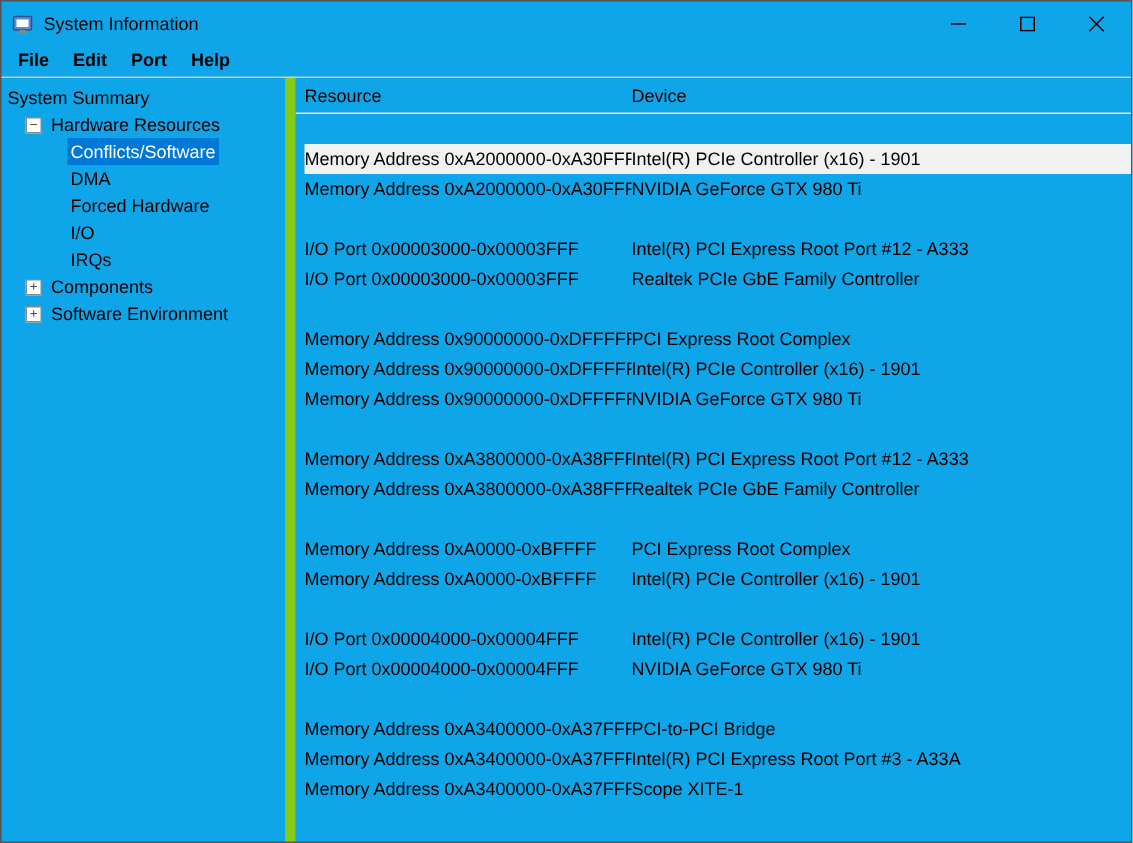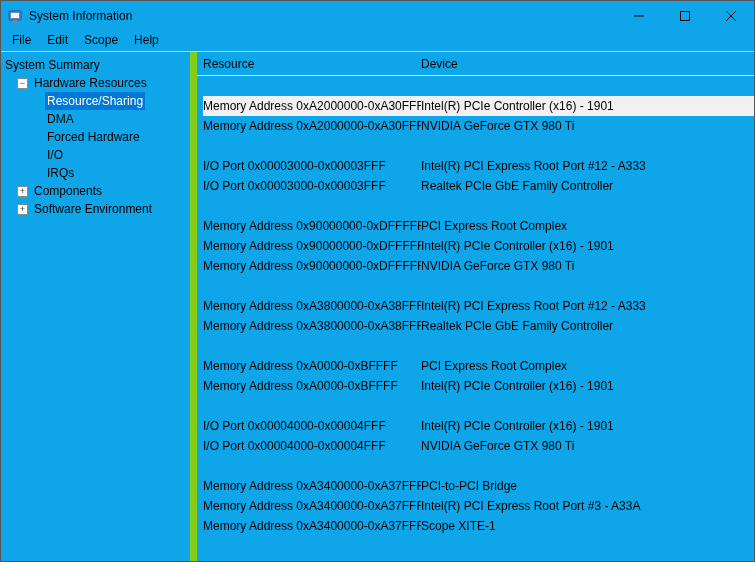--- a/index.html
+++ b/index.html
@@ -5,21 +5,21 @@
   * { box-sizing: border-box; }
   html, body { margin: 0; padding: 0; font-family: "Segoe UI", Tahoma, sans-serif; font-size: 12px; color: #000; background: #fff; }
   .window { width: 755px; height: 562px; border: 1px solid #555; display: flex; flex-direction: column; background: #0ea5e9; position: relative; }
   .titlebar { height: 30px; display: flex; align-items: center; padding: 0 0 0 6px; }
   .titlebar .icon { width: 16px; height: 16px; margin-right: 6px; display:flex; align-items:center; justify-content:center; }
   .titlebar .title { flex: 1; font-size: 12px; }
   .winbtns { display: flex; height: 100%; }
   .winbtn { width: 46px; display: flex; align-items: center; justify-content: center; }
   .winbtn svg { stroke: #000; stroke-width: 1; fill: none; }
   .menubar { height: 20px; padding: 0 4px 2px 4px; display: flex; gap: 2px; align-items: center; }
-  .menuitem { padding: 1px 7px; font-size: 12px; }
+  .menuitem { padding: 1px 7px; font-size: 12px; font-weight: bold; }
   .body { flex: 1; display: flex; border-top: 1px solid #ccc; min-height: 0; }
   .tree { width: 196px; border-right: 7px solid #84cc16; padding: 4px 2px; overflow: hidden; }
   .tree-node { white-space: nowrap; line-height: 18px; display: flex; align-items: center; }
   .tree-toggle { width: 11px; height: 11px; border: 1px solid #888; margin-right: 4px; display: inline-flex; align-items: center; justify-content: center; font-size: 9px; line-height: 1; color: #444; background:#fff; }
   .tree-label { padding: 0 2px; }
   .tree-label.selected { background: #0078d7; color: #fff; }
   .indent1 { padding-left: 14px; }
   .indent2 { padding-left: 42px; }
   .list { flex: 1; overflow: hidden; display: flex; flex-direction: column; gap: 20px; }
   .list-header { display: flex; border-bottom: 1px solid #e5e5e5; height: 24px; align-items: center; padding-left: 6px; }
@@ -63,36 +63,36 @@
             <line x1="0" y1="0" x2="10" y2="10"></line>
             <line x1="10" y1="0" x2="0" y2="10"></line>
           </svg>
       </div>
     </div>
   </div>
 
   <div class="menubar">
     <span class="menuitem">File</span>
     <span class="menuitem">Edit</span>
-    <span class="menuitem">Scope</span>
+    <span class="menuitem">Port</span>
     <span class="menuitem">Help</span>
   </div>
 
   <div class="body">
 
     <div class="tree">
       <div class="tree-node">
         <span class="tree-label">System Summary</span>
       </div>
       <div class="tree-node indent1">
         <span class="tree-toggle">−</span>
         <span class="tree-label">Hardware Resources</span>
       </div>
       <div class="tree-node indent2">
-        <span class="tree-label selected">Resource/Sharing</span>
+        <span class="tree-label selected">Conflicts/Software</span>
       </div>
       <div class="tree-node indent2">
         <span class="tree-label">DMA</span>
       </div>
       <div class="tree-node indent2">
         <span class="tree-label">Forced Hardware</span>
       </div>
       <div class="tree-node indent2">
         <span class="tree-label">I/O</span>
       </div>

